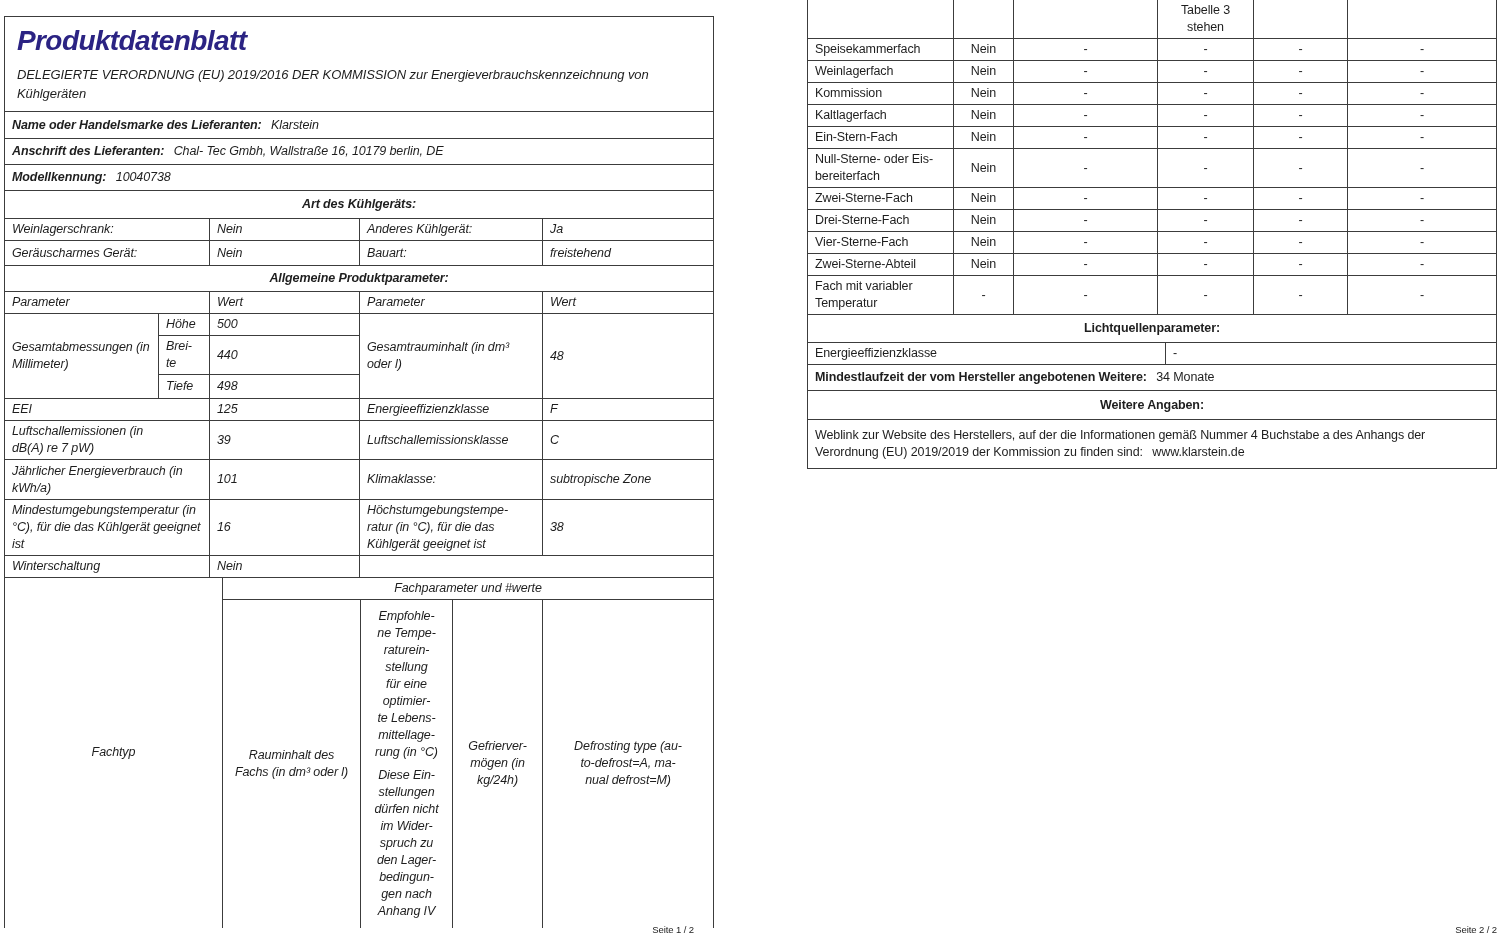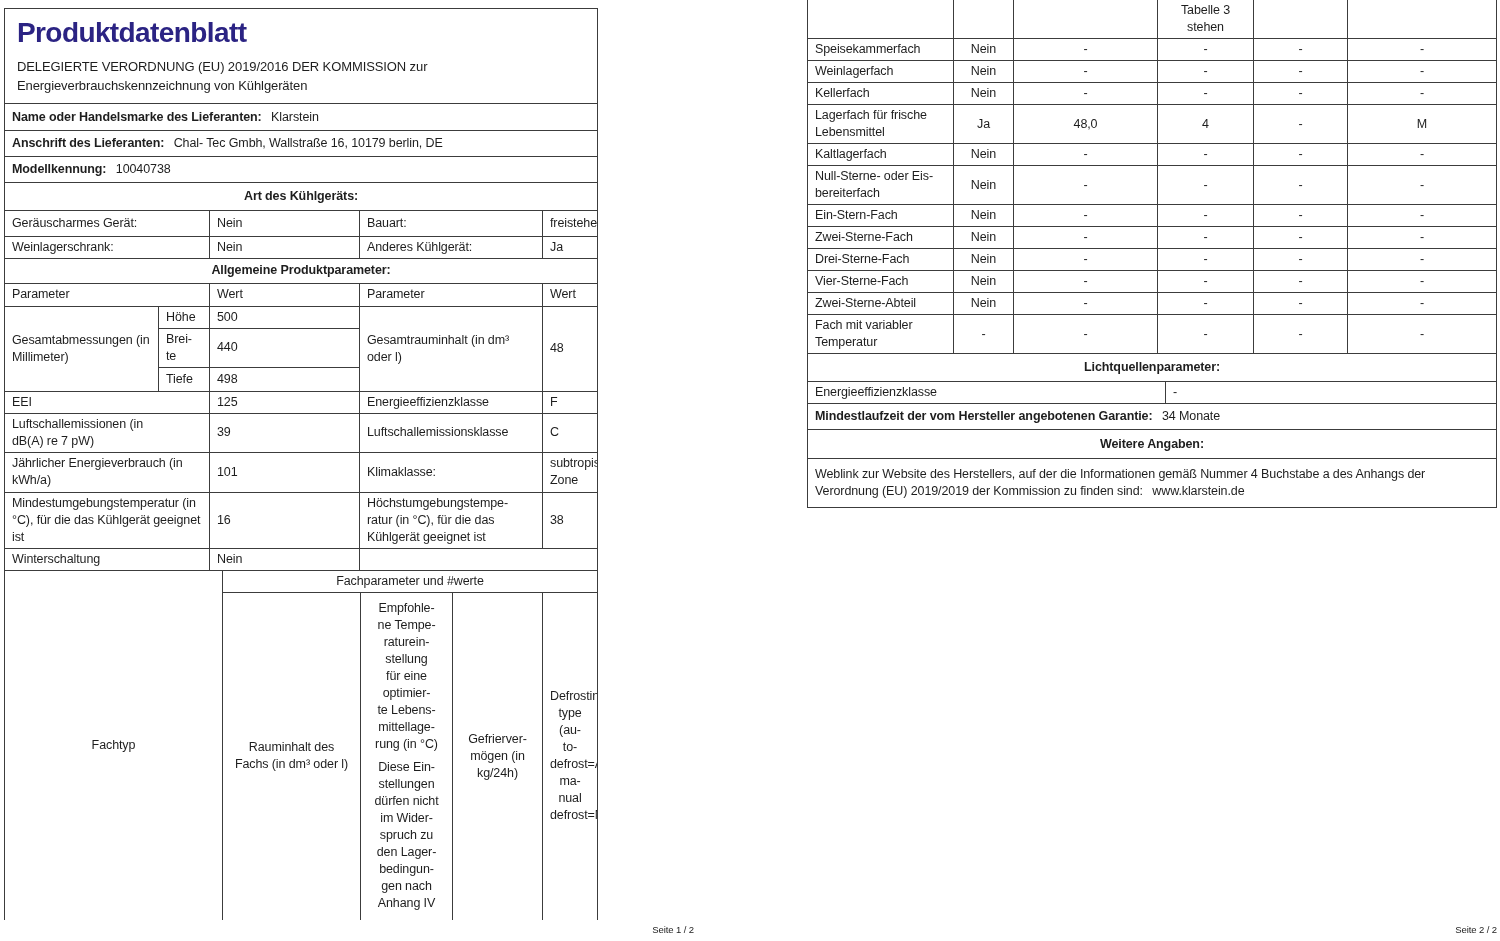--- a/index.html
+++ b/index.html
@@ -1,19 +1,19 @@
 <!DOCTYPE html>
 <html style="--title-color: #2b2383; --border-color: #3c3c3c;"><head>
 <meta charset="utf-8">
 <style>
   * { margin:0; padding:0; box-sizing:border-box; }
   html,body { width:1500px; height:941px; background:#ffffff; overflow:hidden;
               font-family:"Liberation Sans", sans-serif; color:#1e1e1e; }
   .page { position:absolute; }
-  #page1 { left:4px; top:8px; width:594px; }
+  #page1 { left:4px; top:16px; width:710px;font-style:italic; }
   #page2 { left:807px; top:0px; width:690px; }
   table.sec { border-collapse:collapse; width:100%; table-layout:fixed; }
   table.sec td { border:1px solid var(--border-color,#3c3c3c); padding:2px 7px;
                  font-size:12.5px; line-height:17px; letter-spacing:-0.1px;
                  vertical-align:middle; overflow:hidden; }
   table.nt tr:first-child td { border-top:none; }
   .b { font-weight:bold;text-align:center; }
   .pl { white-space:pre-line; }
   .c { text-align:center; padding-left:3px; padding-right:3px; }
   .top { vertical-align:top; padding-top:4px; }
@@ -69,30 +69,30 @@
 
   <table class="sec nt">
     <colgroup>
         <col style="width:205px">
         <col style="width:150px">
         <col style="width:183px">
         <col>
       </colgroup>
     <tbody>
         <tr>
+      <td style="height:21px">Weinlagerschrank:</td>
+      <td>Nein</td>
+      <td>Anderes Kühlgerät:</td>
+      <td>Ja</td>
+    </tr>
+    <tr>
       <td style="height:25px">Geräuscharmes Gerät:</td>
       <td>Nein</td>
       <td>Bauart:</td>
       <td>freistehend</td>
-    </tr>
-    <tr>
-      <td style="height:21px">Weinlagerschrank:</td>
-      <td>Nein</td>
-      <td>Anderes Kühlgerät:</td>
-      <td>Ja</td>
     </tr>
   </tbody>
     </table>
 
   <table class="sec nt">
     <tbody>
         <tr>
           <td class="b" style="height:25px">Allgemeine Produktparameter:</td>
         </tr>
   </tbody>
@@ -247,61 +247,53 @@
     </tr>
     <tr>
       <td class="name" style="height:21px">Weinlagerfach</td>
       <td class="c">Nein</td>
       <td class="c">-</td>
       <td class="c">-</td>
       <td class="c">-</td>
       <td class="c">-</td>
     </tr>
     <tr>
-      <td class="name" style="height:21px">Kellerfach</td>
-      <td class="c">Nein</td>
-      <td class="c">-</td>
-      <td class="c">-</td>
-      <td class="c">-</td>
-      <td class="c">-</td>
-    </tr>
-    <tr>
-      <td class="name" style="height:38px">Lagerfach für frische Lebensmittel</td>
-      <td class="c">Ja</td>
-      <td class="c">48,0</td>
-      <td class="c">4</td>
-      <td class="c">-</td>
-      <td class="c">M</td>
+      <td class="name" style="height:21px">Kommission</td>
+      <td class="c">Nein</td>
+      <td class="c">-</td>
+      <td class="c">-</td>
+      <td class="c">-</td>
+      <td class="c">-</td>
     </tr>
     <tr>
       <td class="name" style="height:21px">Kaltlagerfach</td>
+      <td class="c">Nein</td>
+      <td class="c">-</td>
+      <td class="c">-</td>
+      <td class="c">-</td>
+      <td class="c">-</td>
+    </tr>
+    <tr>
+      <td class="name" style="height:21px">Ein-Stern-Fach</td>
       <td class="c">Nein</td>
       <td class="c">-</td>
       <td class="c">-</td>
       <td class="c">-</td>
       <td class="c">-</td>
     </tr>
     <tr>
       <td class="name pl" style="height:38px">Null-Sterne- oder Eis-
 bereiterfach</td>
       <td class="c">Nein</td>
       <td class="c">-</td>
       <td class="c">-</td>
       <td class="c">-</td>
       <td class="c">-</td>
     </tr>
     <tr>
-      <td class="name" style="height:21px">Ein-Stern-Fach</td>
-      <td class="c">Nein</td>
-      <td class="c">-</td>
-      <td class="c">-</td>
-      <td class="c">-</td>
-      <td class="c">-</td>
-    </tr>
-    <tr>
       <td class="name" style="height:21px">Zwei-Sterne-Fach</td>
       <td class="c">Nein</td>
       <td class="c">-</td>
       <td class="c">-</td>
       <td class="c">-</td>
       <td class="c">-</td>
     </tr>
     <tr>
       <td class="name" style="height:21px">Drei-Sterne-Fach</td>
       <td class="c">Nein</td>
@@ -355,21 +347,21 @@
       <td style="height:21px">Energieeffizienzklasse</td>
       <td>-</td>
     </tr>
   </tbody>
     </table>
 
   <table class="sec nt">
     <tbody>
         <tr>
       <td style="height:26px">
-        <span class="b">Mindestlaufzeit der vom Hersteller angebotenen Garantie:</span>
+        <span class="b">Mindestlaufzeit der vom Hersteller angebotenen Weitere:</span>
         <span class="val">34 Monate</span>
       </td>
     </tr>
     <tr>
       <td class="b" style="height:29px">Weitere Angaben:</td>
     </tr>
     <tr>
       <td style="height:49px">
         <span>Weblink zur Website des Herstellers, auf der die Informationen gemäß Nummer 4 Buchstabe a des Anhangs der Verordnung (EU) 2019/2019 der Kommission zu finden sind:</span>
         <span class="val">www.klarstein.de</span>

